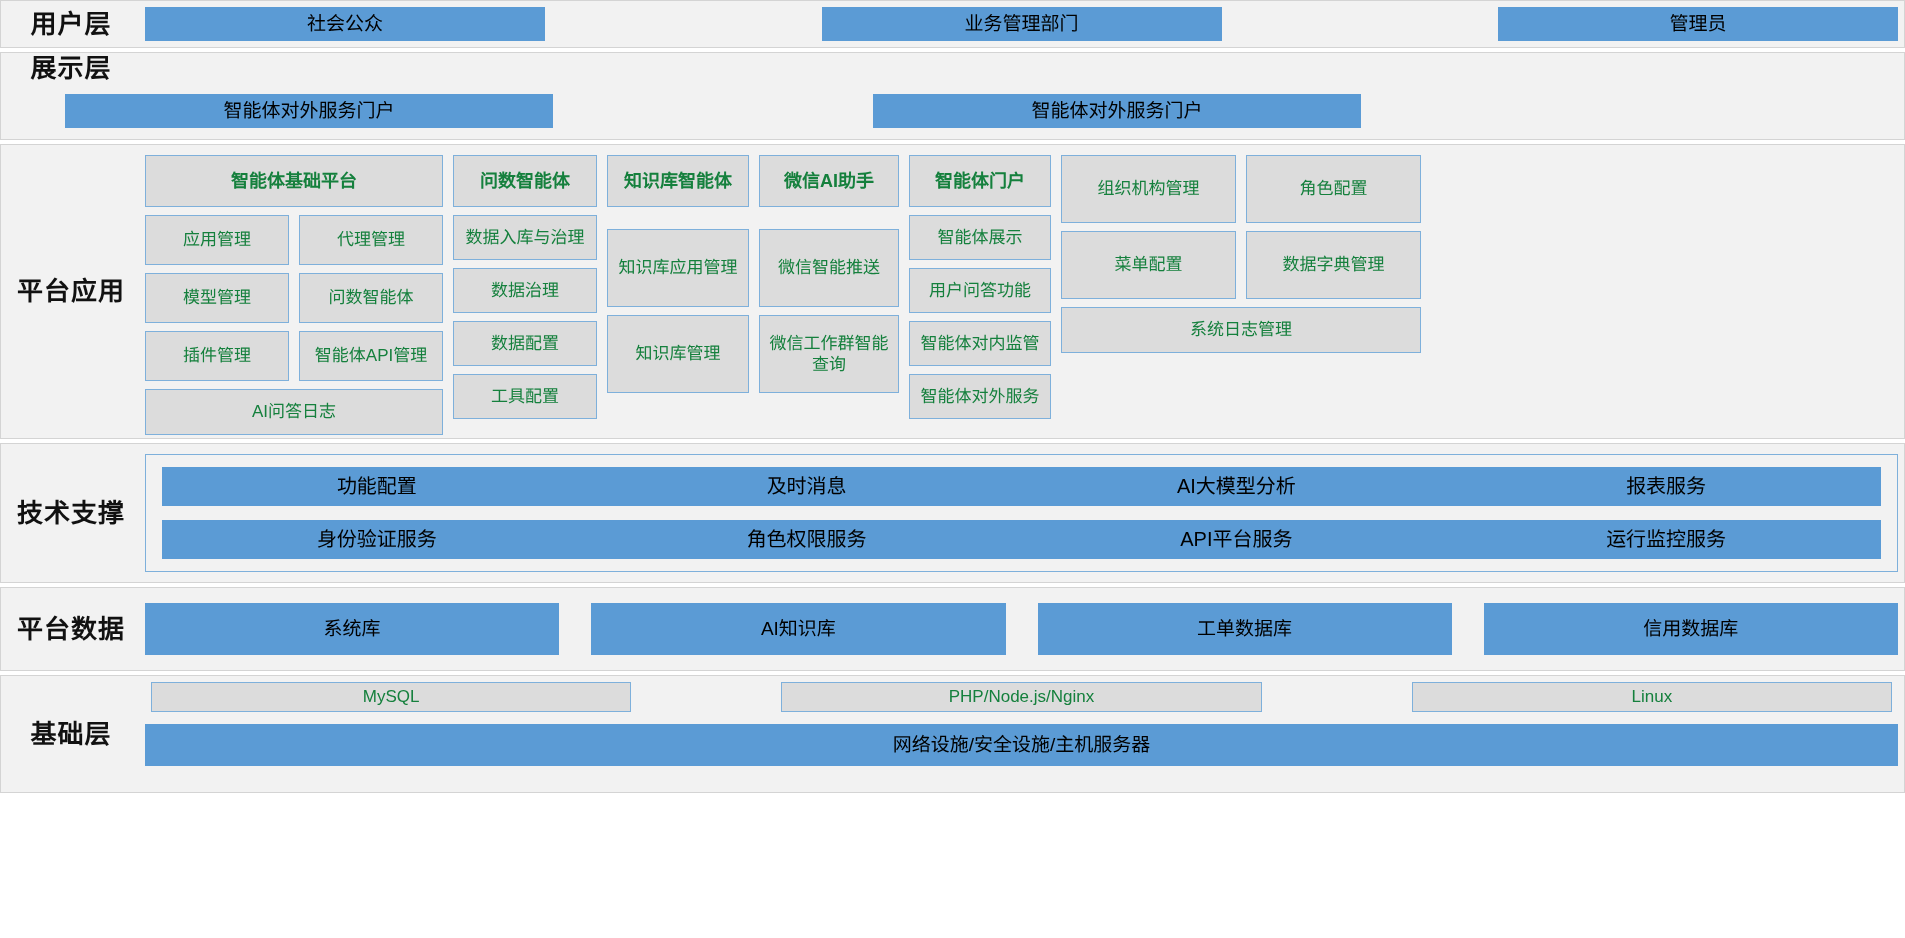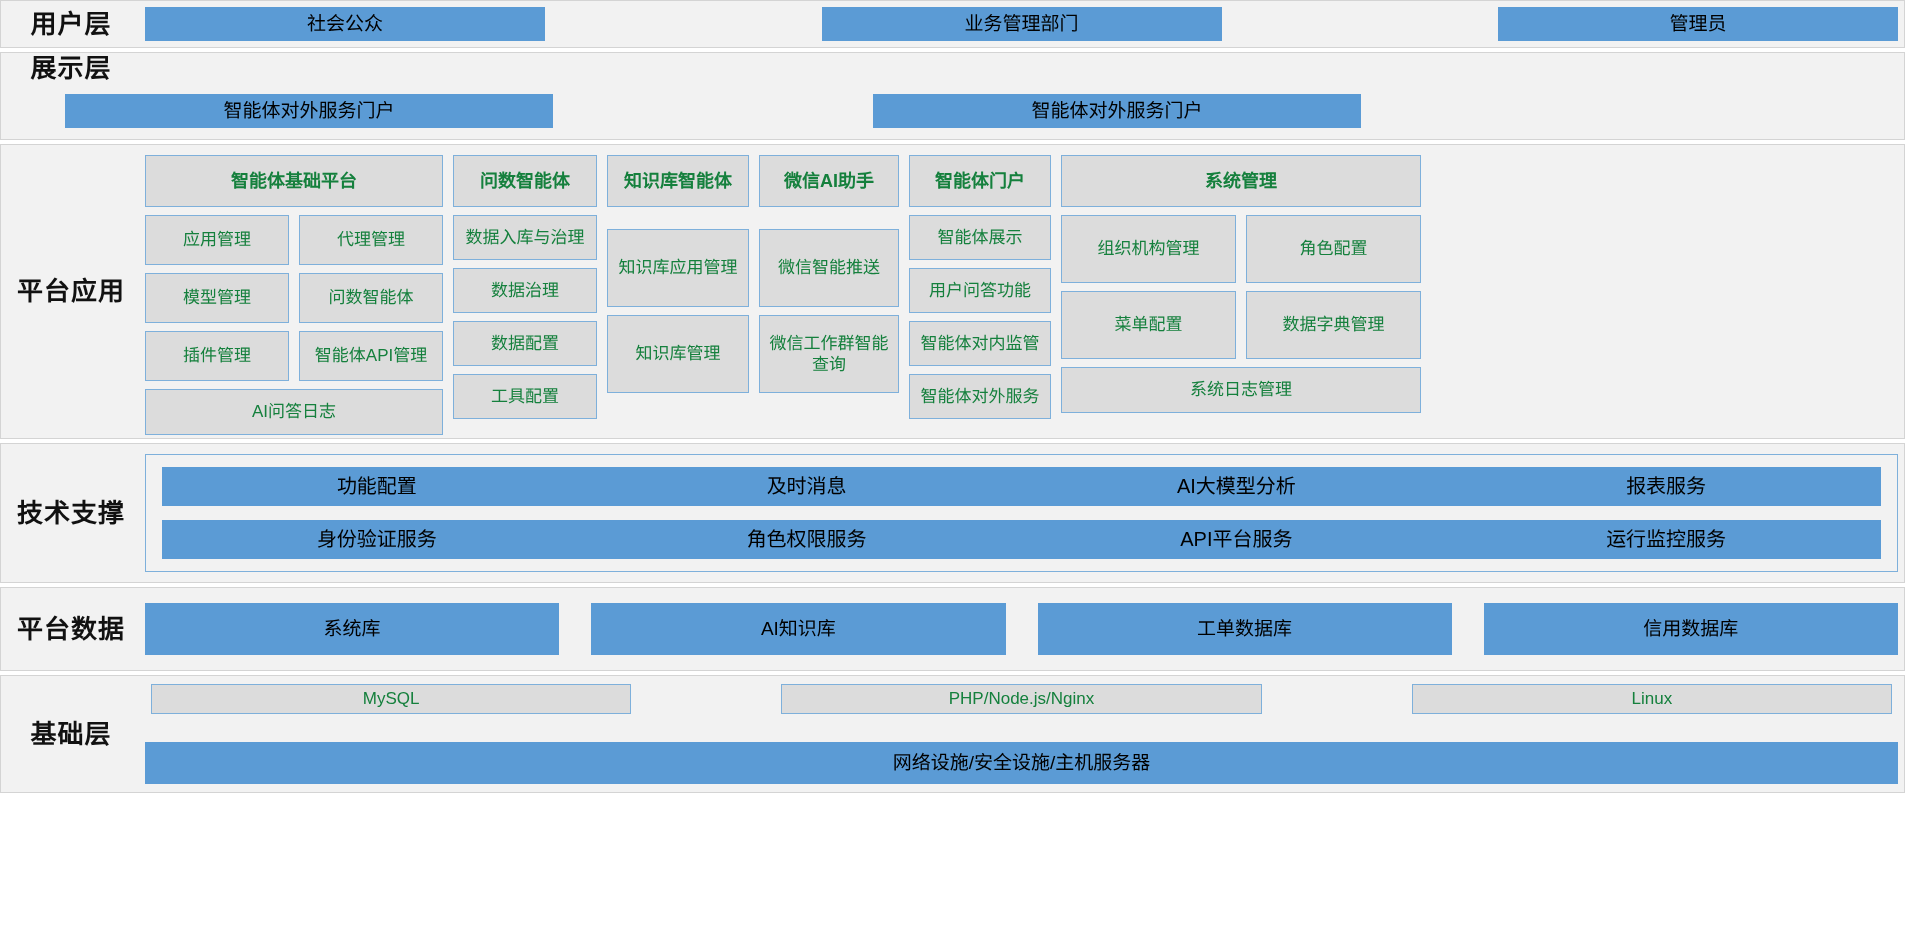--- a/index.html
+++ b/index.html
@@ -175,22 +175,22 @@
   #platform-data-layer .blue-box {
     flex: 1;
     height: 52px;
     font-size: 19px;
   }
 
   
   #infra-layer { height: 118px; }
   #infra-layer .band-body {
     flex-direction: column;
-    justify-content: center;
-    gap: 28px;
+    justify-content: flex-start;
+    gap: 12px;
     padding: 6px 6px 6px 4px;
   }
   .infra-top-row {
     width: 100%;
     display: flex;
     gap: 150px;
     padding: 0 6px;
   }
   .infra-top-row .grey-box {
     flex: 1;
@@ -274,21 +274,20 @@
 
       <div class="app-col" id="col-portal">
         <div class="grey-box head col-head">智能体门户</div>
         <div class="grey-box item">智能体展示</div>
         <div class="grey-box item">用户问答功能</div>
         <div class="grey-box item">智能体对内监管</div>
         <div class="grey-box item">智能体对外服务</div>
       </div>
 
       <div class="app-col" id="col-sysmgmt">
-        <div class="grey-box head col-head">系统管理</div>
         <div class="app-row2">
           <div class="grey-box">组织机构管理</div>
           <div class="grey-box">角色配置</div>
         </div>
         <div class="app-row2">
           <div class="grey-box">菜单配置</div>
           <div class="grey-box">数据字典管理</div>
         </div>
         <div class="grey-box wide">系统日志管理</div>
       </div>

